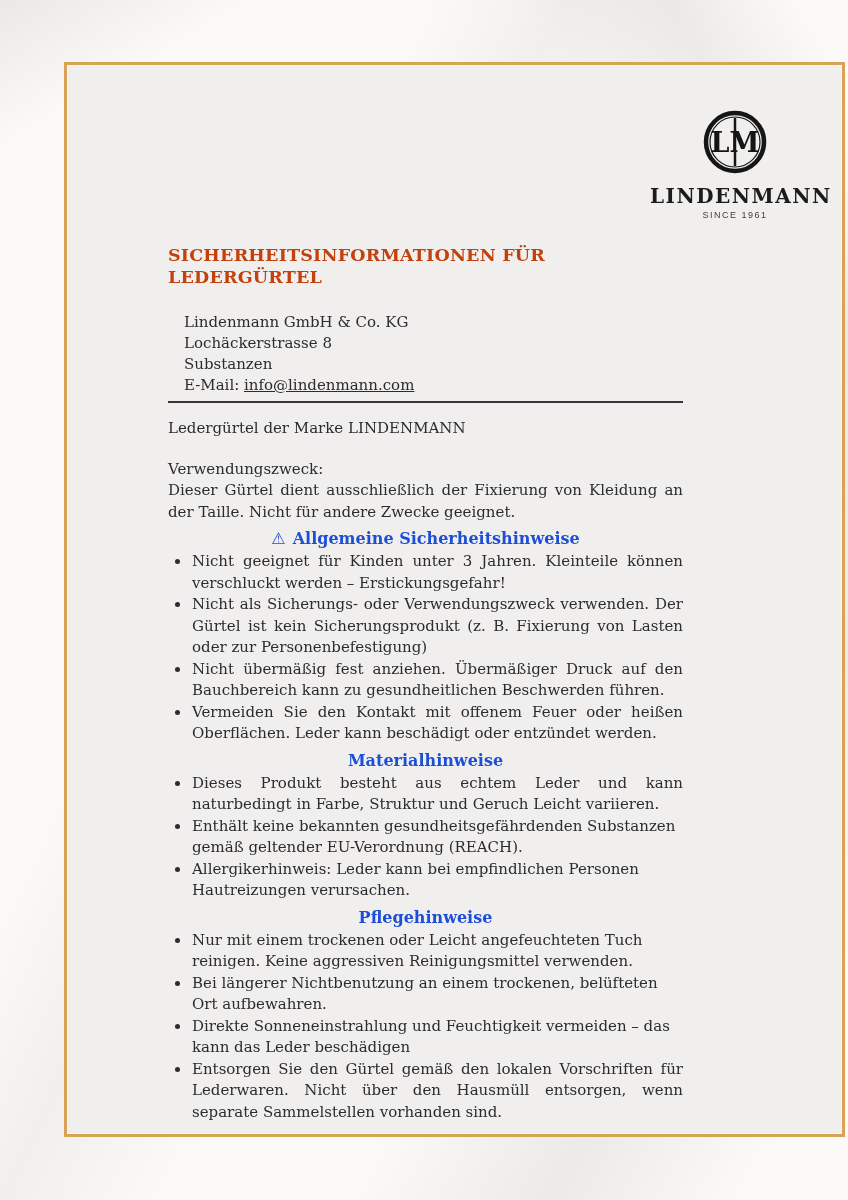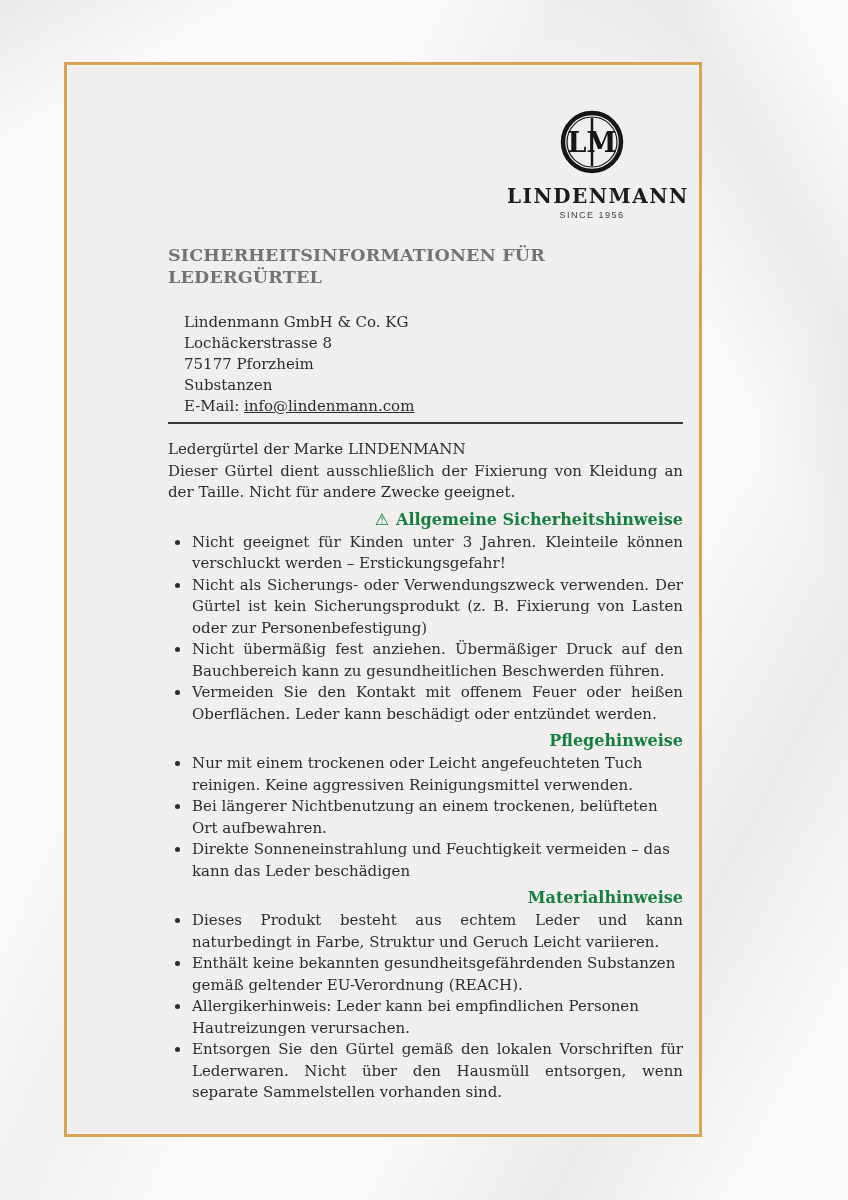--- a/index.html
+++ b/index.html
@@ -7,21 +7,21 @@
     width:848px;height:1200px;position:relative;overflow:hidden;
     font-family:"DejaVu Serif","Liberation Serif",serif;
     background:
       linear-gradient(150deg, rgba(190,187,183,0.28) 0%, rgba(255,255,255,0) 9%),
       linear-gradient(115deg, rgba(255,255,255,0) 30%, rgba(218,215,212,0.30) 40%, rgba(255,255,255,0) 52%),
       linear-gradient(118deg, rgba(255,255,255,0) 66%, rgba(208,205,202,0.35) 80%, rgba(255,255,255,0) 93%),
       linear-gradient(62deg, rgba(255,255,255,0) 78%, rgba(203,200,197,0.30) 88%, rgba(255,255,255,0) 97%),
       #fbfaf9;
   }
   .page{
-    position:absolute;left:64px;top:62px;width:638px;height:1075px;
+    position:absolute;left:64px;top:62px;width:781px;height:1075px;
     box-sizing:border-box;border:3px solid #d9a355;
     background:#f0efee;
     box-shadow:inset 0 0 0 1px rgba(255,255,255,0.5);
   }
   .logo{position:absolute;top:44px;right:22px;width:170px;text-align:center;color:#151515;}
   .logo svg{display:block;margin:0 auto;}
   .brand-name{
     font-size:20px;font-weight:bold;letter-spacing:1.5px;margin-top:9px;
     color:#1b1b1b;white-space:nowrap;
   }
@@ -29,97 +29,97 @@
     font-family:"Liberation Sans",sans-serif;font-size:9px;letter-spacing:1.5px;
     color:#3c3c3c;margin-top:2px;
   }
   .content{
     position:absolute;left:101px;top:179px;width:515px;
     font-size:15px;line-height:21.5px;color:#2a2c30;
   }
   .content p{margin:0;}
   h1.doc-title{
     font-size:17.5px;line-height:22px;margin:0 0 24px 0;
-    color:#737373;letter-spacing:0.2px;
+    color:#c2410c;letter-spacing:0.2px;
   }
   .importer{margin:0 0 12px 0 !important;}
   .address p{line-height:21px;margin-left:16px;}
   .email{color:inherit;text-decoration:underline;cursor:pointer;}
   hr.divider{border:none;border-top:2px solid #36373a;margin:5px 0 15px 0;width:100%;}
   .usage-label{margin-top:19px !important;}
   .just{text-align:justify;}
   section h2{
-    font-size:16px;line-height:20px;text-align:right;
-    margin:6px 0 2px 0;color:#15803d;
+    font-size:16px;line-height:20px;text-align:center;
+    margin:6px 0 2px 0;color:#1d4ed8;
   }
   .sec-icon{margin-right:7px;font-weight:normal;}
   section ul{margin:0;padding:0 0 0 23px;}
   section li{margin:0;padding-left:1px;}
 </style>
 </head>
 <body>
 
 <div class="page">
 
   <div class="logo">
     <svg width="66" height="66" viewBox="0 0 66 66">
       <circle cx="33" cy="33" r="29" fill="none" stroke="#151515" stroke-width="4.5"></circle>
       <circle cx="33" cy="33" r="25" fill="none" stroke="#151515" stroke-width="1.2"></circle>
       <line x1="33" y1="9" x2="33" y2="57" stroke="#151515" stroke-width="2.5"></line>
       <text x="33" y="43" font-size="27" font-weight="bold" text-anchor="middle" font-family="DejaVu Serif, Liberation Serif, serif" fill="#151515">LM</text>
     </svg>
     <div class="brand-name">LINDENMANN</div>
-    <div class="brand-tagline">SINCE 1956</div>
+    <div class="brand-tagline">SINCE 1961</div>
   </div>
 
   <div class="content">
 
     <h1 class="doc-title">SICHERHEITSINFORMATIONEN FÜR LEDERGÜRTEL</h1>
 
 
     <div class="address">
       <p>Lindenmann GmbH &amp; Co. KG</p>
       <p>Lochäckerstrasse 8</p>
-      <p>75177 Pforzheim</p>
       <p>Substanzen</p>
       <p><span>E-Mail: </span><a class="email">info@lindenmann.com</a></p>
     </div>
 
     <hr class="divider">
 
     <p>Ledergürtel der Marke LINDENMANN</p>
 
+    <p class="usage-label">Verwendungszweck:</p>
     <p class="just">Dieser Gürtel dient ausschließlich der Fixierung von Kleidung an der Taille. Nicht für andere Zwecke geeignet.</p>
 
     <div id="sections">
   <section>
     <h2><span class="sec-icon">⚠</span><span class="sec-title">Allgemeine Sicherheitshinweise</span></h2>
     <ul>
             <li class="just">Nicht geeignet für Kinden unter 3 Jahren. Kleinteile können verschluckt werden – Erstickungsgefahr!</li>
             <li class="just">Nicht als Sicherungs- oder Verwendungszweck verwenden. Der Gürtel ist kein Sicherungsprodukt (z. B. Fixierung von Lasten oder zur Personenbefestigung)</li>
             <li class="just">Nicht übermäßig fest anziehen. Übermäßiger Druck auf den Bauchbereich kann zu gesundheitlichen Beschwerden führen.</li>
             <li class="just">Vermeiden Sie den Kontakt mit offenem Feuer oder heißen Oberflächen. Leder kann beschädigt oder entzündet werden.</li>
           </ul>
   </section>
 
   <section>
+    <h2><span class="sec-title">Materialhinweise</span></h2>
+    <ul>
+            <li class="just">Dieses Produkt besteht aus echtem Leder und kann naturbedingt in Farbe, Struktur und Geruch Leicht variieren.</li>
+            <li>Enthält keine bekannten gesundheitsgefährdenden Substanzen gemäß geltender EU-Verordnung (REACH).</li>
+            <li>Allergikerhinweis: Leder kann bei empfindlichen Personen Hautreizungen verursachen.</li>
+          </ul>
+  </section>
+
+  <section>
     <h2><span class="sec-title">Pflegehinweise</span></h2>
     <ul>
             <li>Nur mit einem trockenen oder Leicht angefeuchteten Tuch reinigen. Keine aggressiven Reinigungsmittel verwenden.</li>
             <li>Bei längerer Nichtbenutzung an einem trockenen, belüfteten Ort aufbewahren.</li>
             <li>Direkte Sonneneinstrahlung und Feuchtigkeit vermeiden – das kann das Leder beschädigen</li>
-          </ul>
-  </section>
-
-  <section>
-    <h2><span class="sec-title">Materialhinweise</span></h2>
-    <ul>
-            <li class="just">Dieses Produkt besteht aus echtem Leder und kann naturbedingt in Farbe, Struktur und Geruch Leicht variieren.</li>
-            <li>Enthält keine bekannten gesundheitsgefährdenden Substanzen gemäß geltender EU-Verordnung (REACH).</li>
-            <li>Allergikerhinweis: Leder kann bei empfindlichen Personen Hautreizungen verursachen.</li>
           </ul>
   </section>
 
   <section>
     <ul>
             <li class="just">Entsorgen Sie den Gürtel gemäß den lokalen Vorschriften für Lederwaren. Nicht über den Hausmüll entsorgen, wenn separate Sammelstellen vorhanden sind.</li>
           </ul>
   </section>
 </div>
 

